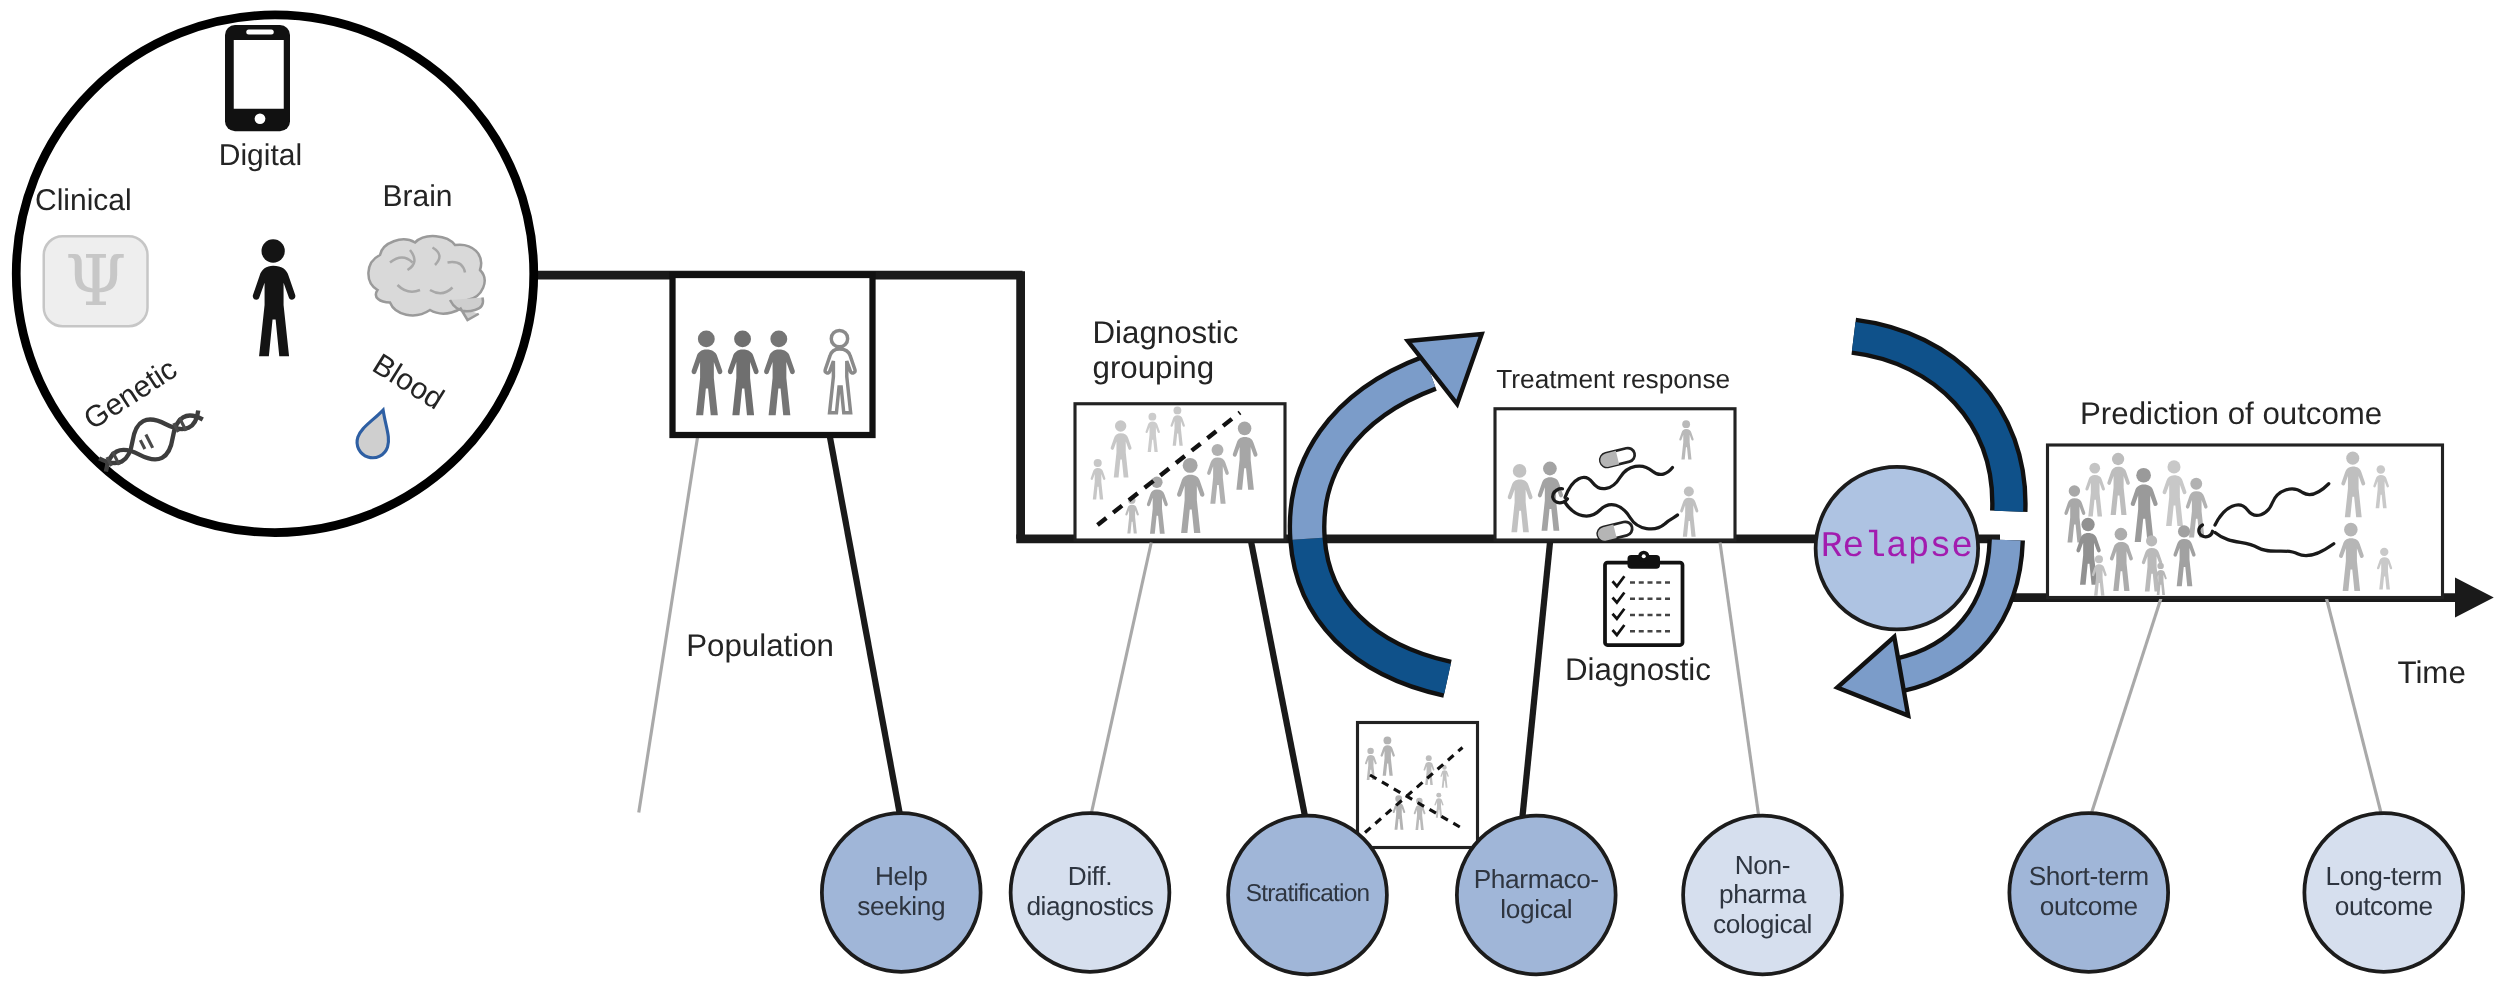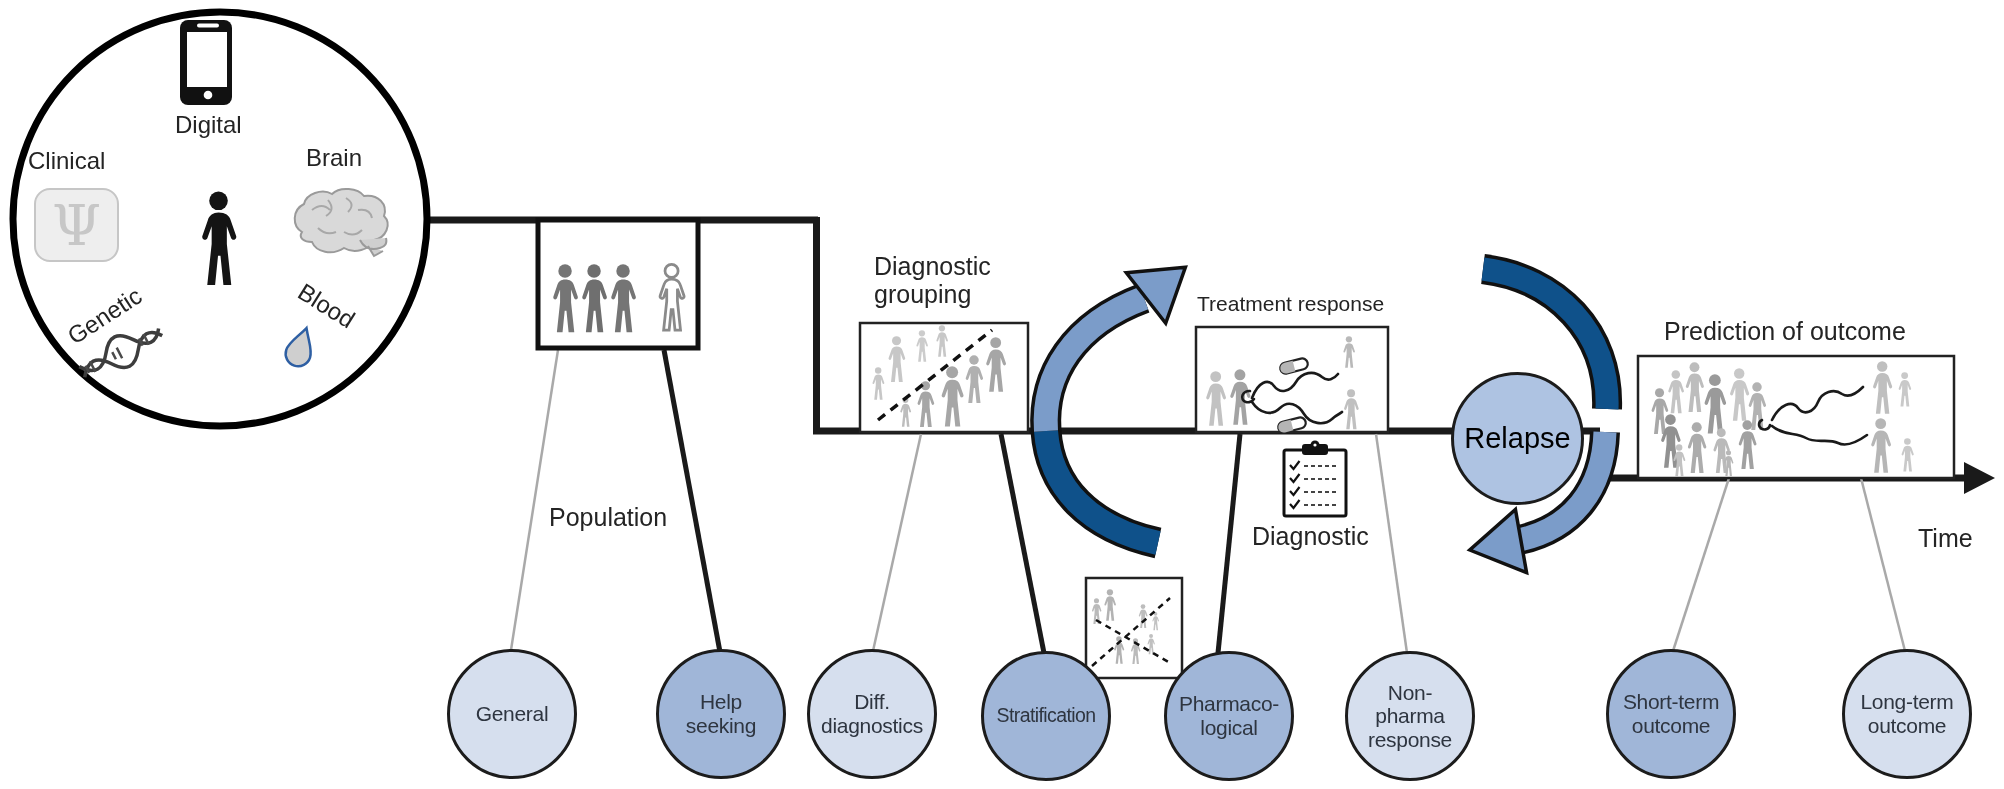--- a/index.html
+++ b/index.html
@@ -28,21 +28,21 @@
 
   
   .node{position:absolute;z-index:2;width:130px;height:130px;border-radius:50%;
         border:3px solid #1c1c1c;box-sizing:border-box;display:flex;align-items:center;
         justify-content:center;text-align:center;font-size:21px;line-height:1.12;
         color:#2e3540;white-space:pre-line;letter-spacing:-0.3px;}
   .node--light{background:var(--node-light,#d6dfee);}
   .node--medium{background:var(--node-medium,#a0b6d8);}
   .node--tight{font-size:19.5px;letter-spacing:-0.6px;text-align:center;}
   .node--relapse{width:133px;height:133px;background:var(--relapse-fill,#aec3e2);
-                 font-size:29px;letter-spacing:0;color:#000000;border-width:3.5px;}
+                 font-size:29px;letter-spacing:0;color:#a21caf;border-width:3.5px;font-family:Liberation Mono, monospace;}
 
   .psi-box{position:absolute;z-index:2;left:34px;top:188px;width:81px;height:70px;
            background:#eeeeee;border:2.5px solid #c6c6c6;border-radius:16px;
            display:flex;align-items:center;justify-content:center;
            font-family:"DejaVu Serif",serif;font-size:56px;color:#c7c7c7;}
 </style>
 </head>
 <body>
 
 <div id="canvas">
@@ -234,29 +234,28 @@
 <div class="label" style="left:549px;top:503px;font-size:25px;">Population</div>
 <div class="label" style="left:874px;top:252px;font-size:25px;">Diagnostic
 grouping</div>
 <div class="label" style="left:1197px;top:292px;font-size:21px;">Treatment response</div>
 <div class="label" style="left:1252px;top:522px;font-size:25px;">Diagnostic</div>
 <div class="label" style="left:1664px;top:317px;font-size:25px;">Prediction of outcome</div>
 <div class="label" style="left:1918px;top:524px;font-size:25px;">Time</div>
 
 <div class="node node--relapse" style="left:1451px;top:372px;">Relapse</div>
 
-<div class="node node--light" style="left:447px;top:649px;">General</div>
 <div class="node node--medium" style="left:656px;top:649px;">Help
 seeking</div>
 <div class="node node--light" style="left:807px;top:649px;">Diff.
 diagnostics</div>
 <div class="node node--medium node--tight" style="left:981px;top:651px;">Stratification</div>
 <div class="node node--medium" style="left:1164px;top:651px;">Pharmaco-
 logical</div>
 <div class="node node--light" style="left:1345px;top:651px;">Non-
 pharma
-response</div>
+cological</div>
 <div class="node node--medium" style="left:1606px;top:649px;">Short-term
 outcome</div>
 <div class="node node--light" style="left:1842px;top:649px;">Long-term
 outcome</div>
 
 </div>
 
 </body></html>

